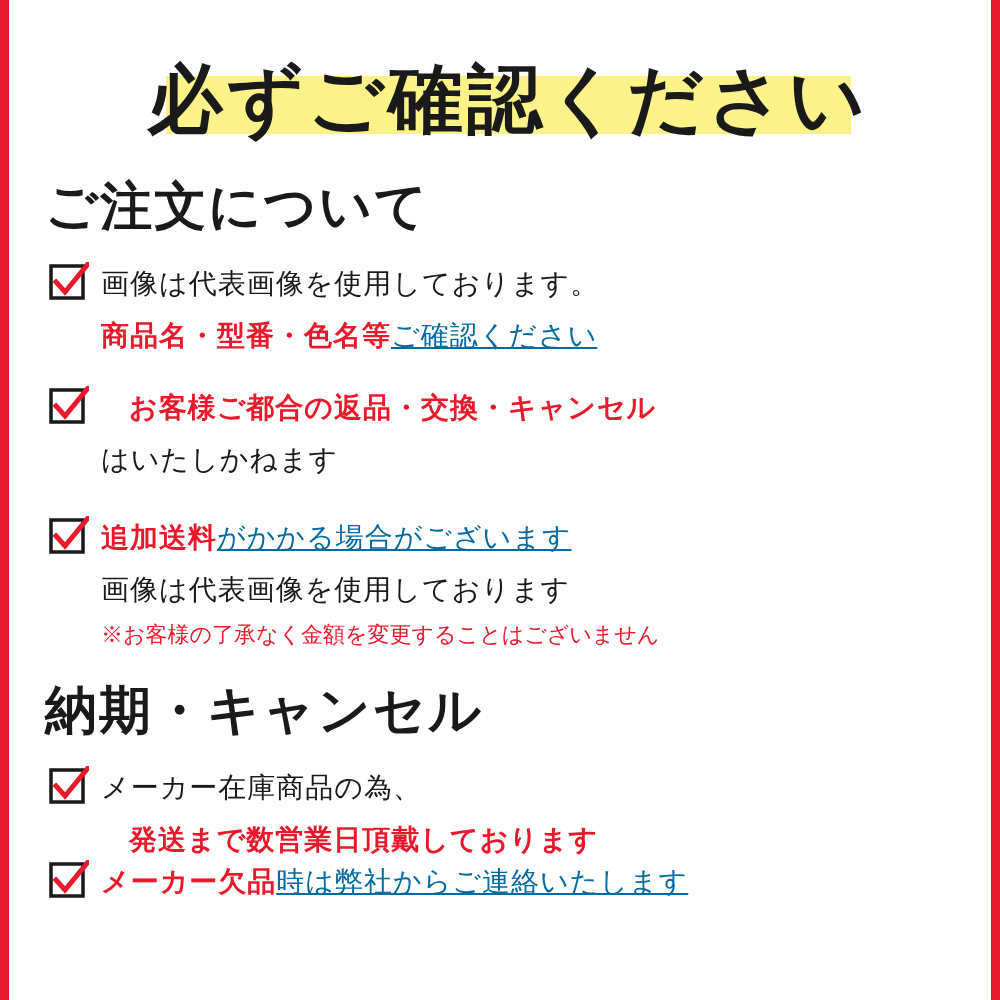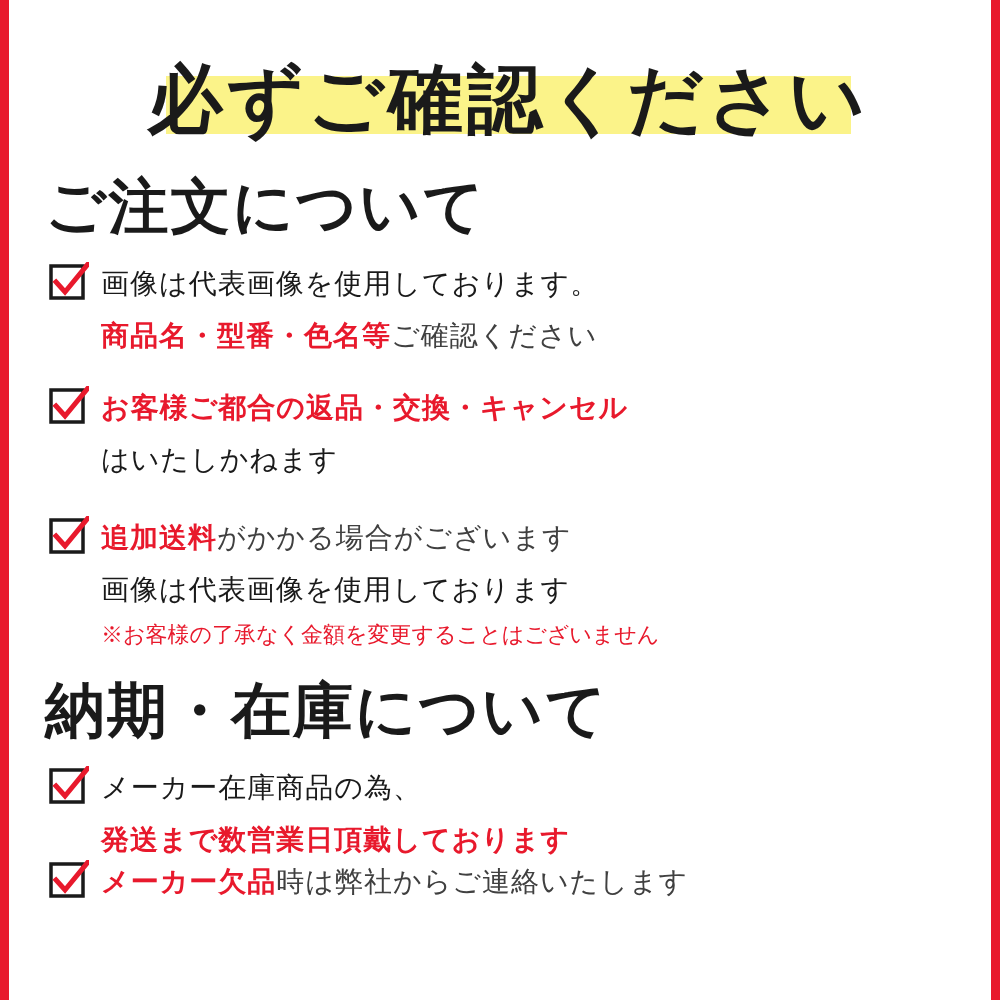--- a/index.html
+++ b/index.html
@@ -72,21 +72,21 @@
     color: #1a1a1a;
     white-space: nowrap;
   }
 
   
   .section-heading {
     position: absolute;
     left: 36px;
     font-family: "DejaVu Serif", "Liberation Serif", serif;
     font-weight: bold;
-    font-size: 60px;
+    font-size: 52px;
     line-height: 56px;
     letter-spacing: 2px;
     color: #1a1a1a;
     white-space: nowrap;
   }
   #heading-order { top: 178px; }
   #heading-stock { top: 682px; }
 
   
   .item {
@@ -107,23 +107,23 @@
     margin-left: 52px;
   }
   .line {
     font-family: "DejaVu Serif", "Liberation Serif", serif;
     font-size: 28px;
     line-height: 52px;
     letter-spacing: 1px;
     color: #1a1a1a;
     white-space: nowrap;
   }
-  .line.red  { color: #e8192c; font-weight: bold; }
+  .line.red  { color: #e8192c; font-weight: bold; margin-left: 28px; }
   .line .red { color: #e8192c; font-weight: bold; }
-  .line .blk { color: #404040; font-weight: normal; }
+  .line .blk { color: #0369a1; font-weight: normal; text-decoration: underline; }
   .note {
     font-family: "DejaVu Serif", "Liberation Serif", serif;
     font-size: 22px;
     line-height: 38px;
     letter-spacing: 0px;
     color: #e8192c;
     white-space: nowrap;
   }
 
   #item-1 { top: 258px; }
@@ -182,21 +182,21 @@
           <path d="M7 20 L16 30 L39 2" fill="none" stroke="#e8192c" stroke-width="5" stroke-linecap="square"></path>
         </svg>
       </span>
       <div class="lines">
         <div class="line"><span class="red">追加送料</span><span class="blk">がかかる場合がございます</span></div>
         <div class="line">画像は代表画像を使用しております</div>
         <div class="note">※お客様の了承なく金額を変更することはございません</div>
       </div>
     </div>
 
-    <div class="section-heading" id="heading-stock">納期・在庫について</div>
+    <div class="section-heading" id="heading-stock">納期・キャンセル</div>
 
     <div class="item" id="item-4">
       <span class="check">
         <svg width="40" height="40" viewBox="0 0 40 40" aria-hidden="true">
           <rect x="2" y="4" width="32" height="32" fill="#ffffff" stroke="#1a1a1a" stroke-width="3.5"></rect>
           <path d="M7 20 L16 30 L39 2" fill="none" stroke="#e8192c" stroke-width="5" stroke-linecap="square"></path>
         </svg>
       </span>
       <div class="lines">
         <div class="line">メーカー在庫商品の為、</div>

